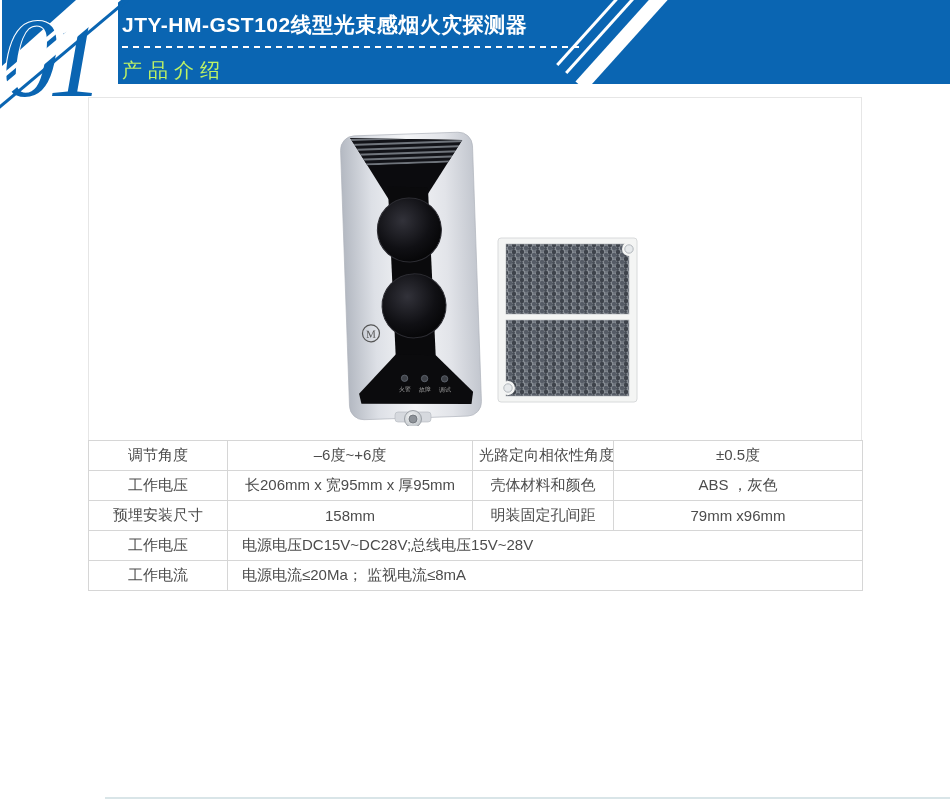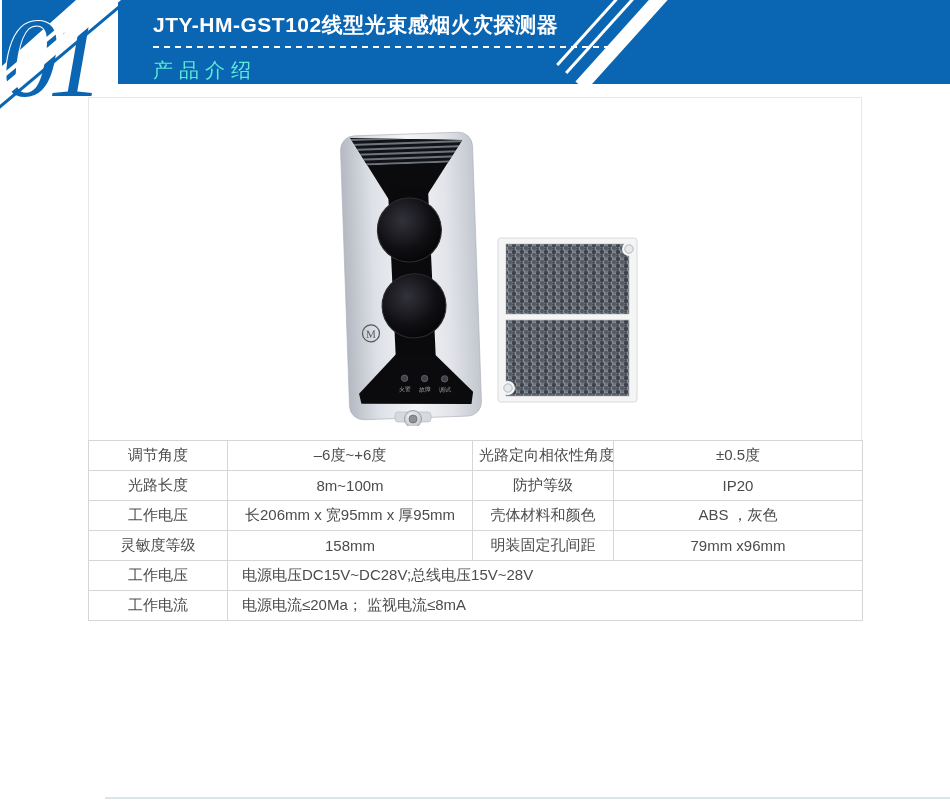--- a/index.html
+++ b/index.html
@@ -4,25 +4,25 @@
 <style>
   * { margin:0; padding:0; box-sizing:border-box; }
   html,body { width:950px; height:804px; background:#fff; overflow:hidden;
               font-family:"Liberation Sans", sans-serif; }
   body { position:relative; }
 
   
   .header { position:relative; height:84px; }
   .banner { position:absolute; left:118px; right:0; top:0; height:84px;
             background:var(--brand,#0a65b2); overflow:hidden; }
-  .banner-inner { position:relative; z-index:1; padding:11px 0 0 24px;margin-left:11px; }
+  .banner-inner { position:relative; z-index:1; padding:11px 0 0 4px; }
   .title { color:#fff; font-size:21px; font-weight:bold; letter-spacing:0.5px; }
   .dash-line { width:458px; height:2px; margin-top:7px;
                background:repeating-linear-gradient(90deg,#fff 0 6px, transparent 6px 11px); }
-  .subtitle { margin-top:9px; color:#5eead4; font-size:20px; letter-spacing:6px; }
+  .subtitle { margin-top:9px; color:#bef264; font-size:20px; letter-spacing:6px; }
 
   .stripe-group { position:absolute; left:480px; top:-45px; width:130px; height:175px;
                   transform:rotate(42deg); z-index:0; }
   .stripe-group .s1 { position:absolute; left:0;  top:0; width:3px;  height:175px; background:#fff; }
   .stripe-group .s2 { position:absolute; left:12px; top:0; width:3px;  height:175px; background:#fff; }
   .stripe-group .s3 { position:absolute; left:26px; top:0; width:14px; height:175px; background:#fff; }
 
   .num-graphic { position:absolute; left:0; top:0; width:160px; height:112px; z-index:3;
                  pointer-events:none; }
   .num-graphic svg { overflow:visible; }
@@ -155,33 +155,27 @@
         <col style="width:249px">
     </colgroup>
     <tbody>
         <tr>
           <td>调节角度</td>
           <td>–6度~+6度</td>
           <td>光路定向相依性角度</td>
           <td>±0.5度</td>
         </tr>
         <tr>
-          <td>光路长度</td>
-          <td>8m~100m</td>
-          <td>防护等级</td>
-          <td>IP20</td>
-        </tr>
-        <tr>
           <td>工作电压</td>
           <td>长206mm x 宽95mm x 厚95mm</td>
           <td>壳体材料和颜色</td>
           <td>ABS ，灰色</td>
         </tr>
         <tr>
-          <td>灵敏度等级</td>
+          <td>预埋安装尺寸</td>
           <td>158mm</td>
           <td>明装固定孔间距</td>
           <td>79mm x96mm</td>
         </tr>
         <tr>
           <td>工作电压</td>
           <td class="wide-val" colspan="3">电源电压DC15V~DC28V;总线电压15V~28V</td>
         </tr>
         <tr>
           <td>工作电流</td>

